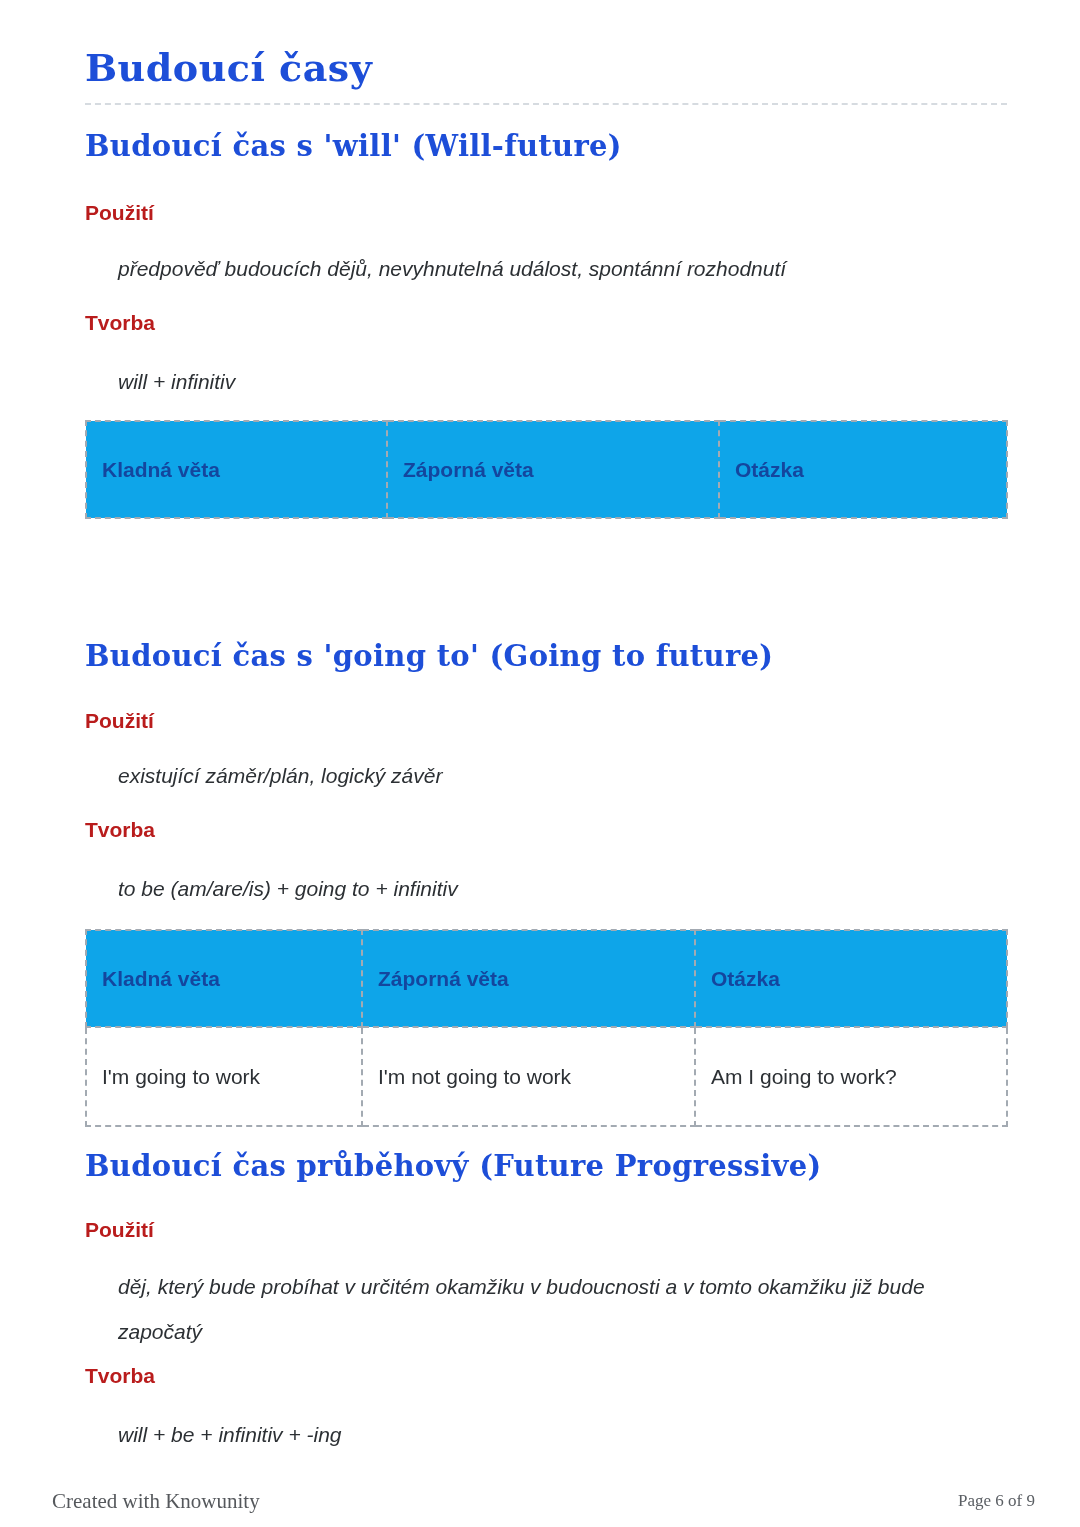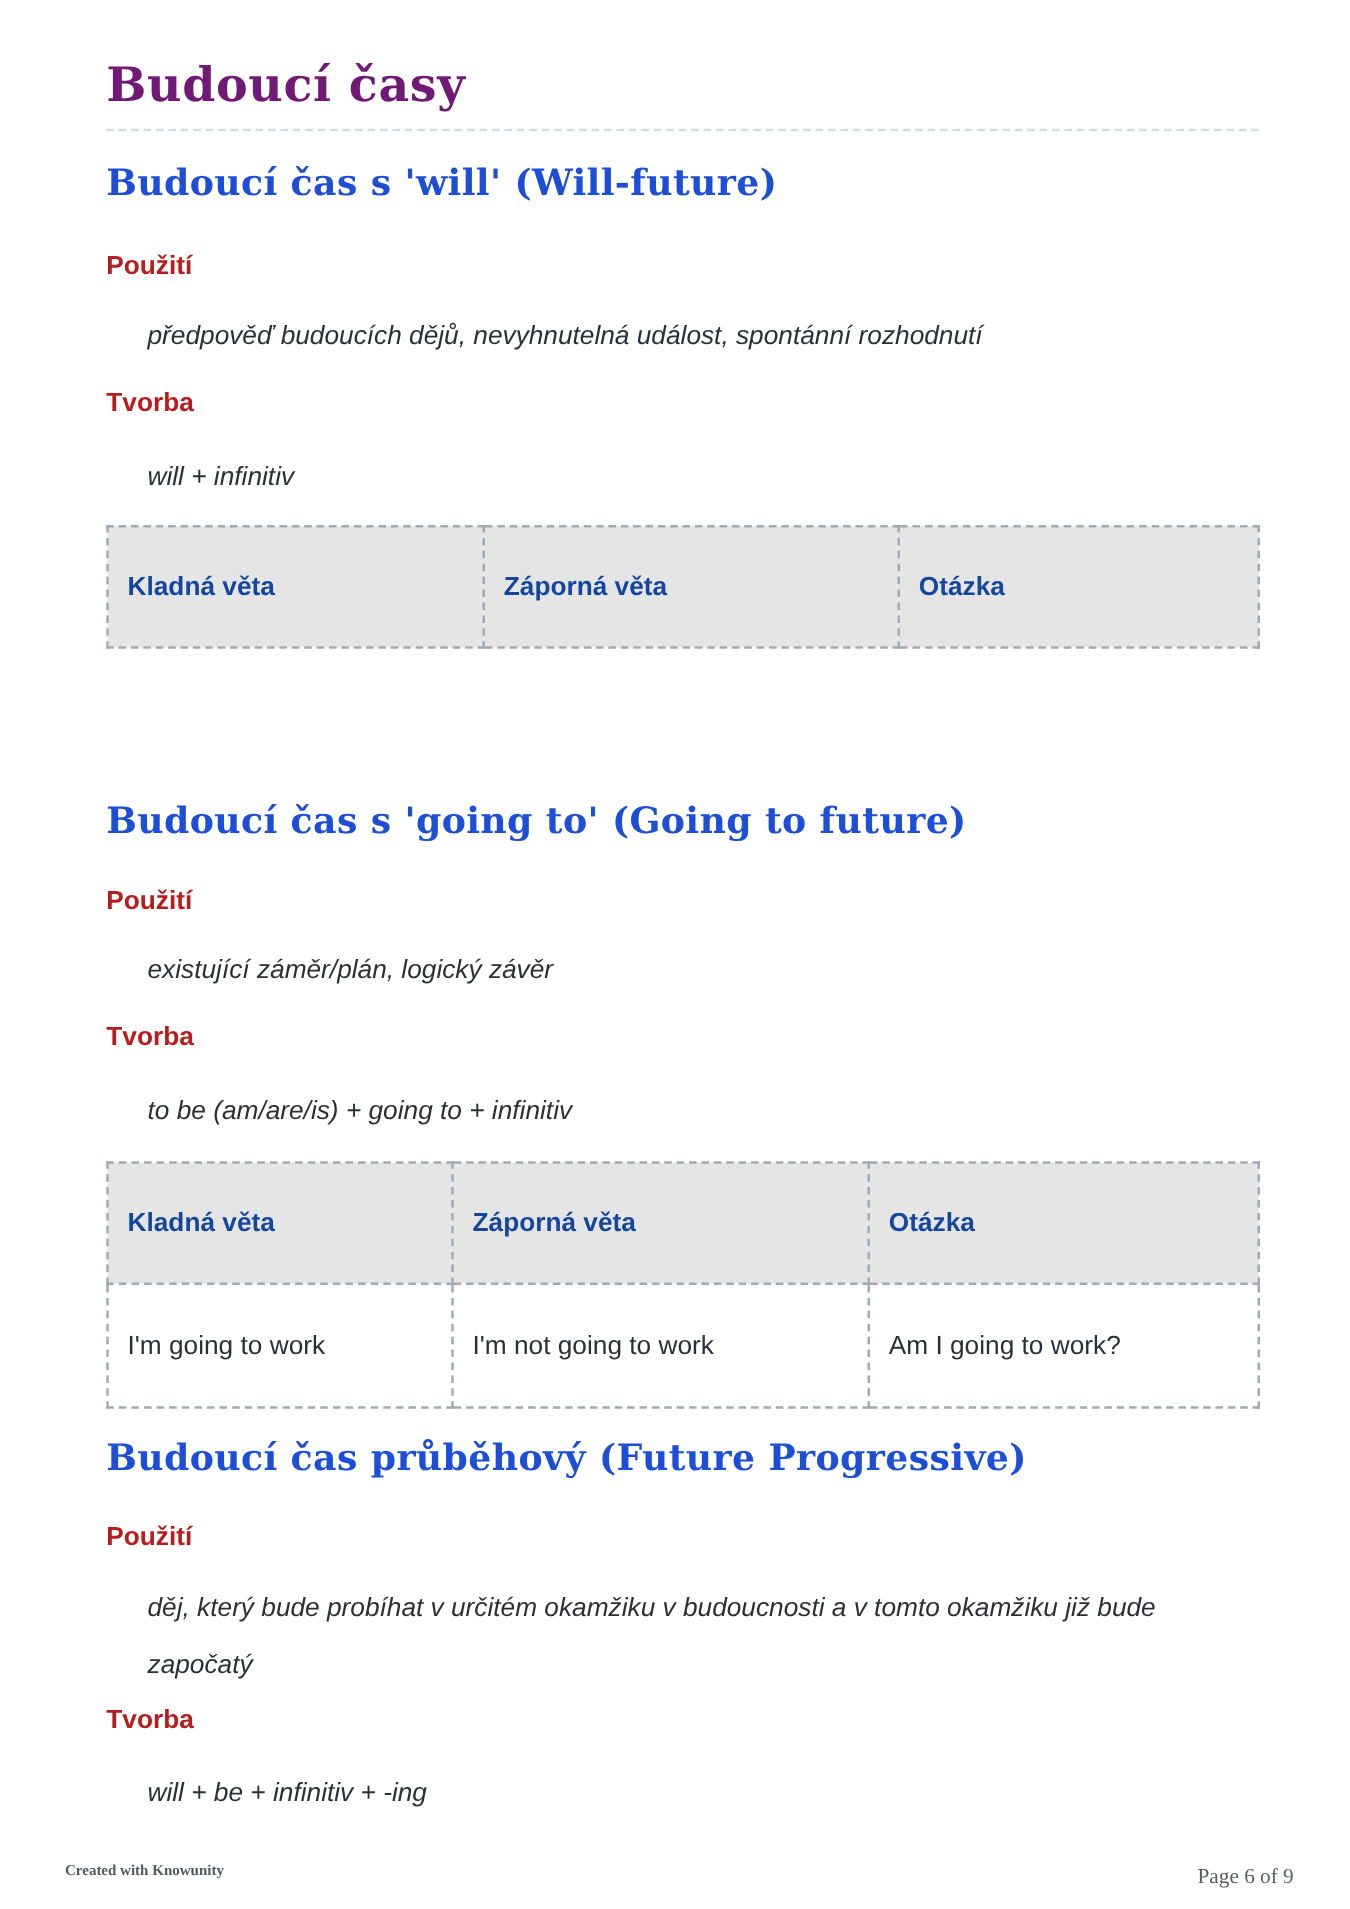--- a/index.html
+++ b/index.html
@@ -12,21 +12,21 @@
     font-family: "Liberation Sans", sans-serif;
   }
   .abs { position: absolute; }
 
   .h1 {
     left: 85px; top: 44px;
     font-family: "DejaVu Serif", serif;
     font-weight: 700;
     font-size: 38px;
     line-height: 1.25;
-    color: #701a75;
+    color: #1d4ed8;
     letter-spacing: 0.5px;
   }
   .title-divider {
     left: 85px; top: 103px;
     width: 922px; height: 0;
     border-top: 2px dashed #D6DBE0;
   }
   .h2 {
     left: 85px;
     font-family: "DejaVu Serif", serif;
@@ -57,36 +57,36 @@
     left: 85px;
   }
   .gtable th, .gtable td {
     border: 2px dashed #A3AAB2;
     text-align: left;
     vertical-align: middle;
     padding: 0 0 0 15px;
     font-size: 21px;
   }
   .gtable th {
-    background: #e5e5e5;
+    background: #0ea5e9;
     color: #14469E;
     font-weight: 700;
     height: 95px;
   }
   .gtable td {
     background: #ffffff;
     color: #2C3034;
     font-weight: 400;
     height: 97px;
   }
   .footer-left {
     left: 52px; top: 1489px;
     font-family: "Liberation Serif", serif;
-    font-weight: 700;
-    font-size: 12px;
+    font-weight: 400;
+    font-size: 21px;
     color: #55585C;
   }
   .footer-right {
     right: 45px; top: 1491px;
     font-family: "Liberation Serif", serif;
     font-weight: 400;
     font-size: 17px;
     color: #5A5E63;
     text-align: center;
   }

